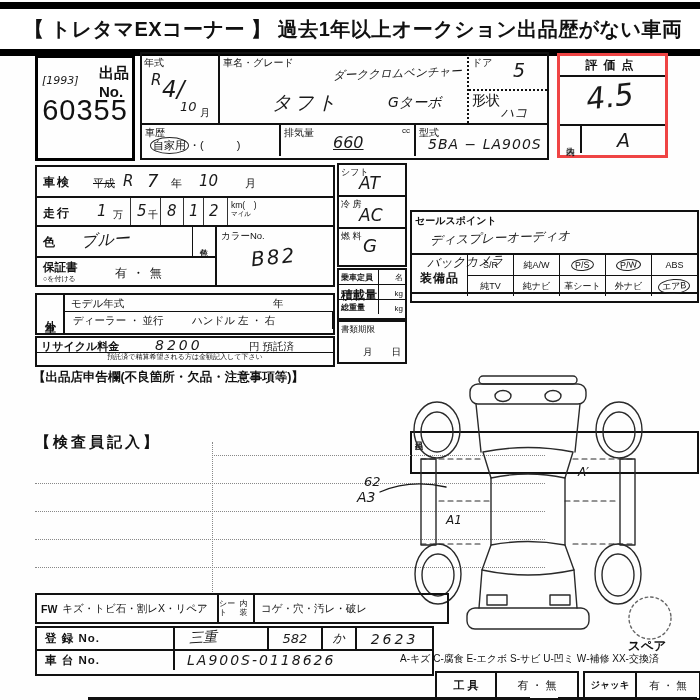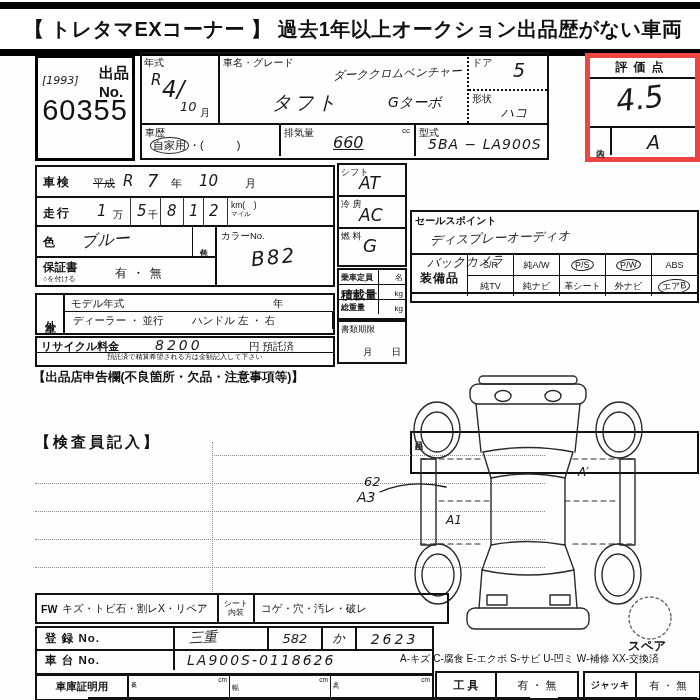--- a/index.html
+++ b/index.html
@@ -51,21 +51,21 @@
         <span class="abs hand" style="right:5px;top:12px;font-size:11.5px;transform:rotate(-2deg);">ダーククロムベンチャー</span>
         <span class="abs hand" style="left:52px;top:36px;font-size:19px;letter-spacing:3px;">タフト</span>
         <span class="abs hand" style="left:168px;top:40px;font-size:14px;">Gターボ</span>
       </div>
       <div style="width:78px;">
         <div class="rel" style="height:35px;border-bottom:2px dotted #111;">
           <span class="abs" style="left:3px;top:2px;font-size:10px;">ドア</span>
           <span class="abs hand" style="left:44px;top:5px;font-size:19px;">5</span>
         </div>
         <div class="rel" style="height:32px;">
-          <span class="abs" style="left:3px;top:1px;font-size:10px;text-align:center;">形状</span>
+          <span class="abs" style="left:3px;top:1px;font-size:14px;text-align:center;">形状</span>
           <span class="abs hand" style="left:32px;top:13px;font-size:13px;">ハコ</span>
         </div>
       </div>
     </div>
     <div class="flex" style="height:31px;">
       <div class="rel br2" style="width:137px;">
         <span class="abs" style="left:3px;top:1px;font-size:10px;text-align:right;">車歴</span>
         <div class="abs" style="left:8px;top:12px;font-size:11px;">
           <span class="circled2">自家用</span><span>・(　　　)</span>
         </div>
@@ -75,21 +75,21 @@
         <span class="abs" style="right:4px;top:1px;font-size:8px;">cc</span>
         <span class="abs hand" style="left:52px;top:8px;font-size:16px;text-decoration:underline;">660</span>
       </div>
       <div class="rel" style="flex:1;">
         <span class="abs" style="left:3px;top:1px;font-size:10px;">型式</span>
         <span class="abs hand" style="left:12px;top:11px;font-size:14px;letter-spacing:1px;">5BA − LA900S</span>
       </div>
     </div>
   </div>
 
-  <div class="abs" style="left:557px;top:53px;width:105px;height:99px;border:5px solid #ef4444;margin-left:28px;">
+  <div class="abs" style="left:557px;top:53px;width:105px;height:99px;border:3px solid #ef4444;">
     <div class="bb2" style="height:19px;text-align:center;font-size:12px;font-weight:bold;letter-spacing:6px;line-height:18px;">評価点</div>
     <div class="rel" style="height:47px;">
       <span class="abs hand" style="left:26px;top:2px;font-size:30px;transform:rotate(-7deg);">4.5</span>
     </div>
     <div class="flex" style="height:27px;border-top:2px solid #111;">
       <div class="br2 ctr" style="width:20px;">
         <span class="vtx" style="font-size:9px;line-height:1;">内装</span>
       </div>
       <div class="ctr" style="flex:1;">
         <span class="hand" style="font-size:19px;">A</span>
@@ -316,21 +316,21 @@
     <text x="17" y="134" font-size="14" font-style="italic" fill="#1a1a1a">A3</text>
     <text x="106" y="156" font-size="12" font-style="italic" fill="#1a1a1a">A1</text>
     <text x="238" y="108" font-size="12" font-style="italic" fill="#1a1a1a">A′</text>
   </svg>
 
   <div class="abs flex" style="left:35px;top:593px;width:410px;height:27px;border:2px solid #111;">
     <div class="br2" style="width:176px;display:flex;align-items:center;padding-left:4px;">
       <span class="lbl" style="font-size:10.5px;margin-right:5px;">FW</span>
       <span style="font-size:10.5px;">キズ・トビ石・割レX・リペア</span>
     </div>
-    <div class="br2 ctr" style="width:34px;flex-direction:column;line-height:1.1;justify-content:center;">
+    <div class="br2 ctr" style="width:34px;line-height:1.1;justify-content:center;">
       <span style="font-size:8px;">シート</span>
       <span style="font-size:8px;">内装</span>
     </div>
     <div style="flex:1;display:flex;align-items:center;padding-left:6px;">
       <span style="font-size:10.5px;">コゲ・穴・汚レ・破レ</span>
     </div>
   </div>
 
   <div class="abs" style="left:35px;top:626px;width:395px;height:46px;border:2px solid #111;">
     <div class="flex bb2" style="height:21px;">
@@ -349,35 +349,20 @@
         </div>
     </div>
     <div class="flex" style="height:19px;">
       <div class="br2 lbl" style="width:128px;font-size:11.5px;padding:2px 0 0 8px;letter-spacing:1px;">車 台 No.</div>
       <div style="flex:1;">
         <span class="hand" style="font-size:14px;letter-spacing:2px;padding-left:12px;">LA900S-0118626</span>
       </div>
     </div>
   </div>
 
-  <div class="abs flex" style="left:35px;top:673px;width:395px;height:24px;border:2px solid #111;">
-    <div class="br2 ctr lbl" style="width:90px;font-size:10.5px;">車庫証明用</div>
-    <div class="flex rel" style="width:100px;border-right:1.5px solid #111;">
-      <span class="vtx" style="font-size:6px;padding:2px 1px 0 2px;line-height:1;">長さ</span>
-      <span class="abs" style="right:2px;top:1px;font-size:6.5px;">cm</span>
-    </div>
-    <div class="flex rel" style="width:100px;border-right:1.5px solid #111;">
-      <span style="font-size:7px;padding:8px 1px 0 2px;">幅</span>
-      <span class="abs" style="right:2px;top:1px;font-size:6.5px;">cm</span>
-    </div>
-    <div class="flex rel" style="flex:1;">
-      <span class="vtx" style="font-size:6px;padding:2px 1px 0 2px;line-height:1;">高さ</span>
-      <span class="abs" style="right:2px;top:1px;font-size:6.5px;">cm</span>
-    </div>
-  </div>
 
   <div class="abs" style="left:400px;top:652px;width:297px;font-size:10px;white-space:nowrap;">A-キズ C-腐食 E-エクボ S-サビ U-凹ミ W-補修 XX-交換済</div>
 
   <div class="abs flex" style="left:435px;top:671px;width:140px;height:25px;border:2px solid #111;">
     <div class="br2 ctr lbl" style="width:58px;font-size:11px;">工 具</div>
     <div class="ctr" style="flex:1;">
         <span style="font-size:11px;">有 ・ 無</span>
       </div>
   </div>
 

